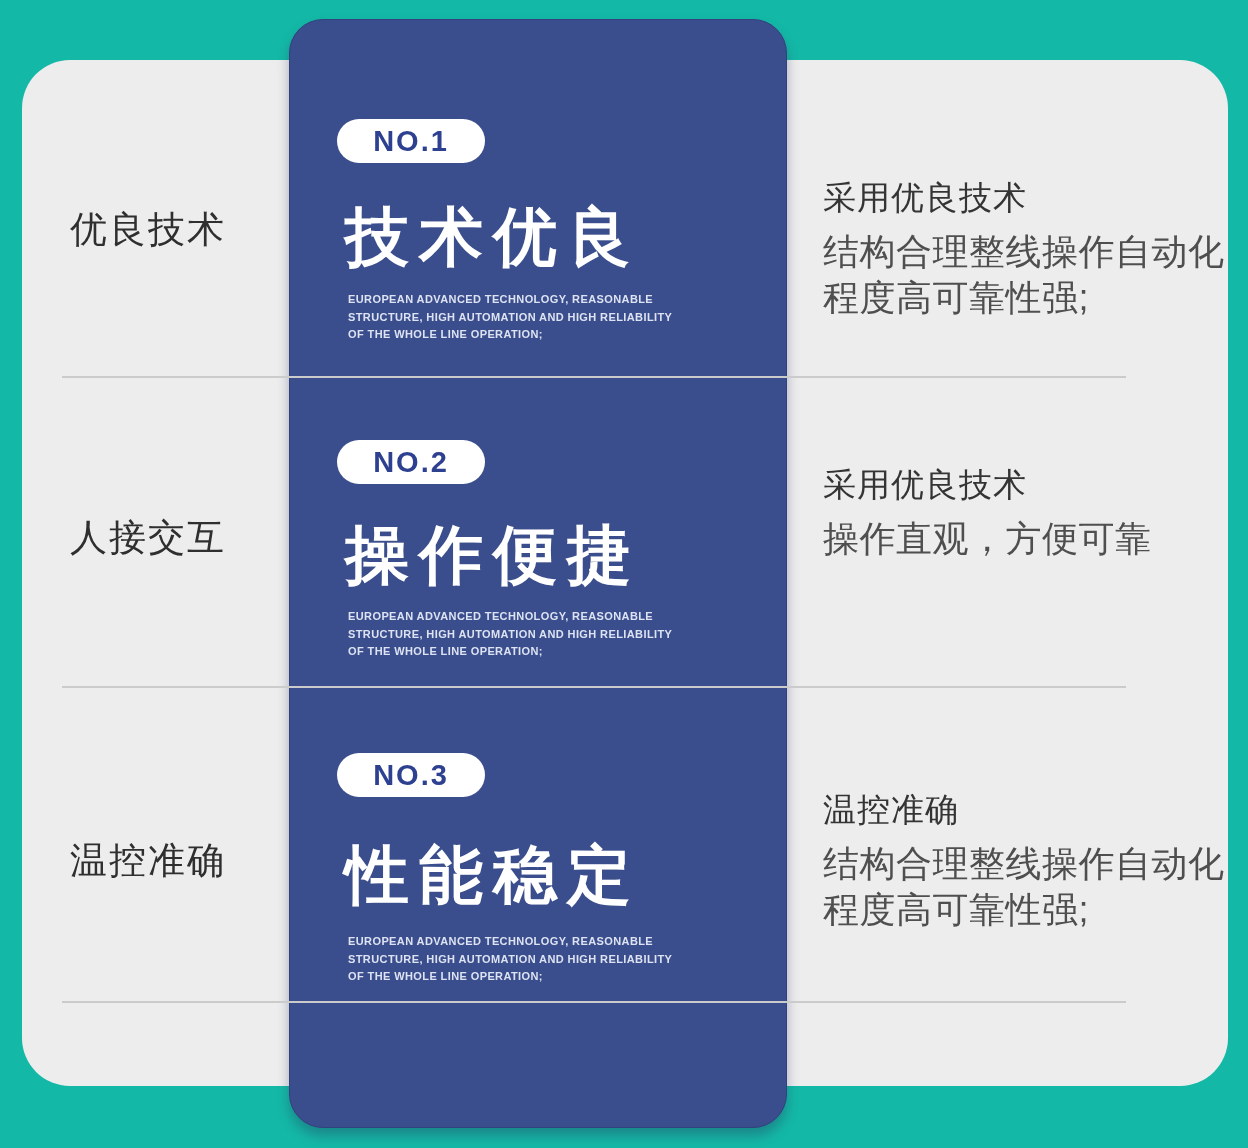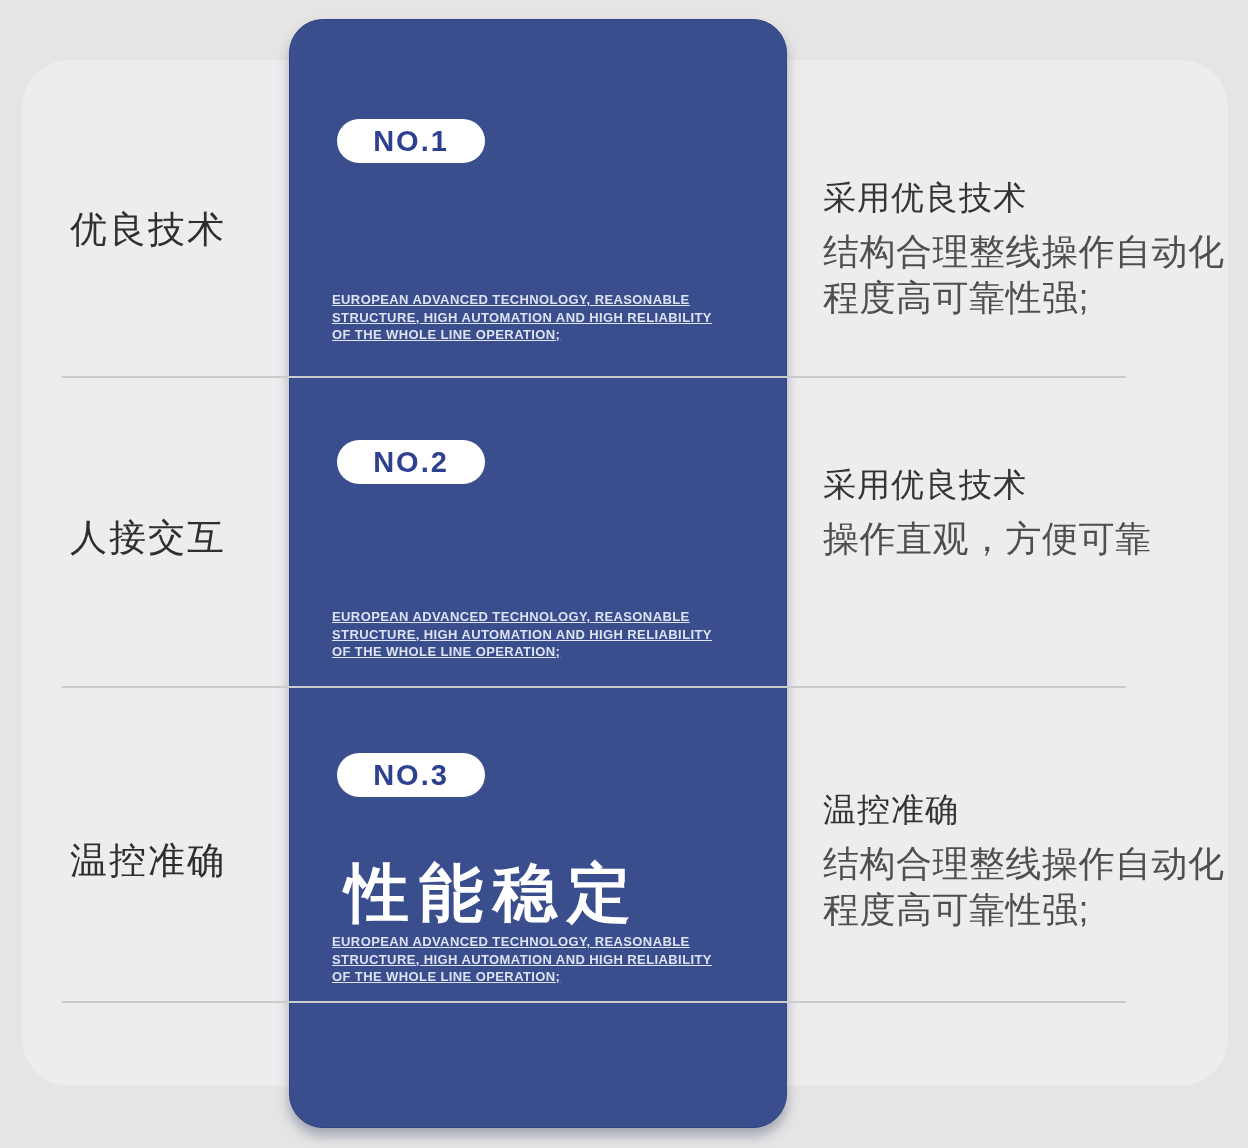--- a/index.html
+++ b/index.html
@@ -5,21 +5,21 @@
   html, body {
     margin: 0;
     padding: 0;
     background: #ffffff;
     font-family: "Liberation Sans", "DejaVu Sans", sans-serif;
   }
   .stage {
     position: relative;
     width: 1248px;
     height: 1148px;
-    background: #e5e5e5;
+    background: #14b8a6;
     overflow: hidden;
   }
   
   .panel {
     position: absolute;
     left: 22px;
     top: 60px;
     width: 1206px;
     height: 1026px;
     background: #ededee;
@@ -78,32 +78,31 @@
     width: 430px;
     font-size: 64px;
     line-height: 72px;
     font-weight: bold;
     letter-spacing: 10px;
     color: #ffffff;
     white-space: nowrap;
   }
   .card-title.t1 { top: 181px; }
   .card-title.t2 { top: 499px; }
-  .card-title.t3 { top: 819px; margin-top: 18px; }
+  .card-title.t3 { top: 819px; }
 
   .card-desc {
     position: absolute;
-    left: 42px;
+    left: 58px;
     width: 410px;
-    font-size: 13px;
+    font-size: 11px;
     line-height: 17.5px;
     font-weight: bold;
     letter-spacing: 0.4px;
     color: #dde3f2;
-    text-decoration: underline;
   }
   .card-desc.e1 { top: 271px; }
   .card-desc.e2 { top: 588px; }
   .card-desc.e3 { top: 913px; }
 
   
   .left-label {
     position: absolute;
     left: 70px;
     font-size: 37px;
@@ -150,29 +149,31 @@
 
   <div class="divider d1"></div>
   <div class="divider d2"></div>
   <div class="divider d3"></div>
 
   <div class="card">
 
     <div class="badge b1">
       <span>NO.1</span>
     </div>
+    <div class="card-title t1">技术优良</div>
     <div class="card-desc e1">
       <div>EUROPEAN ADVANCED TECHNOLOGY, REASONABLE</div>
       <div>STRUCTURE, HIGH AUTOMATION AND HIGH RELIABILITY</div>
       <div>OF THE WHOLE LINE OPERATION;</div>
     </div>
 
     <div class="badge b2">
       <span>NO.2</span>
     </div>
+    <div class="card-title t2">操作便捷</div>
     <div class="card-desc e2">
       <div>EUROPEAN ADVANCED TECHNOLOGY, REASONABLE</div>
       <div>STRUCTURE, HIGH AUTOMATION AND HIGH RELIABILITY</div>
       <div>OF THE WHOLE LINE OPERATION;</div>
     </div>
 
     <div class="badge b3">
       <span>NO.3</span>
     </div>
     <div class="card-title t3">性能稳定</div>

